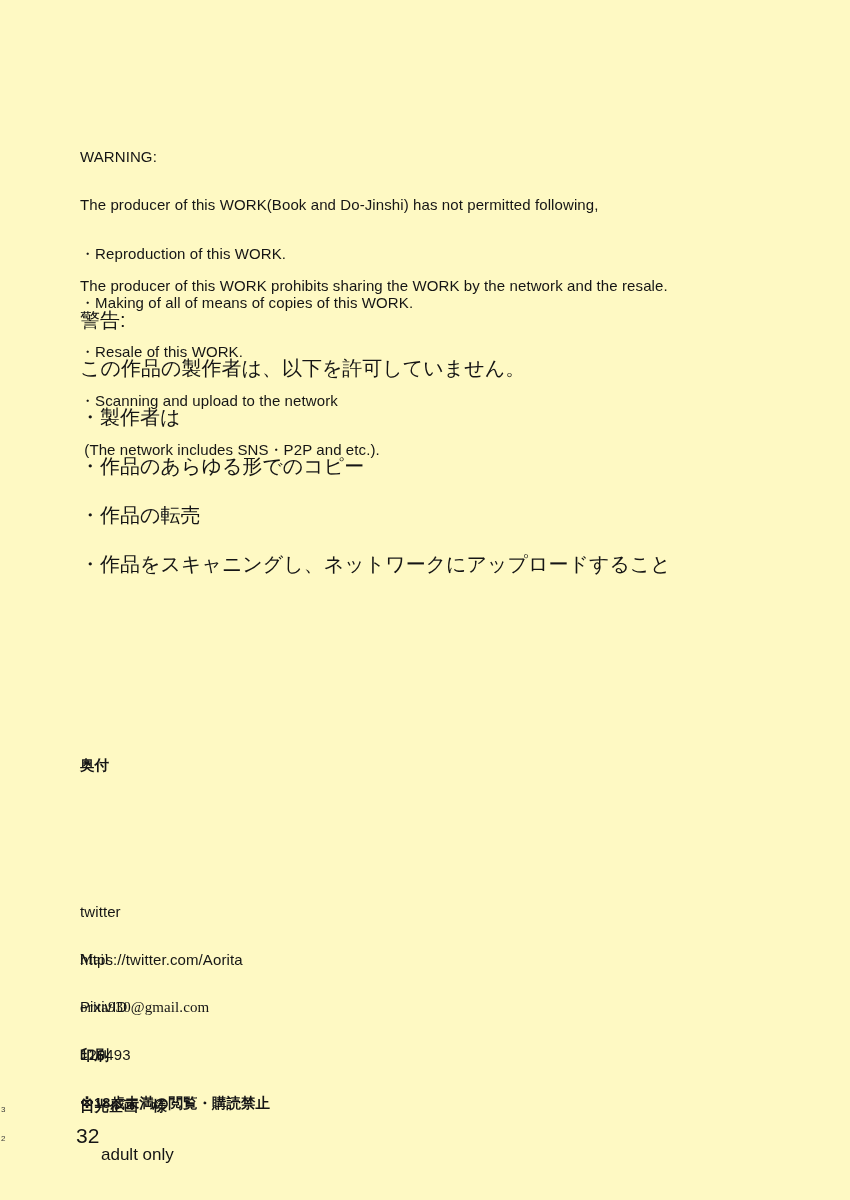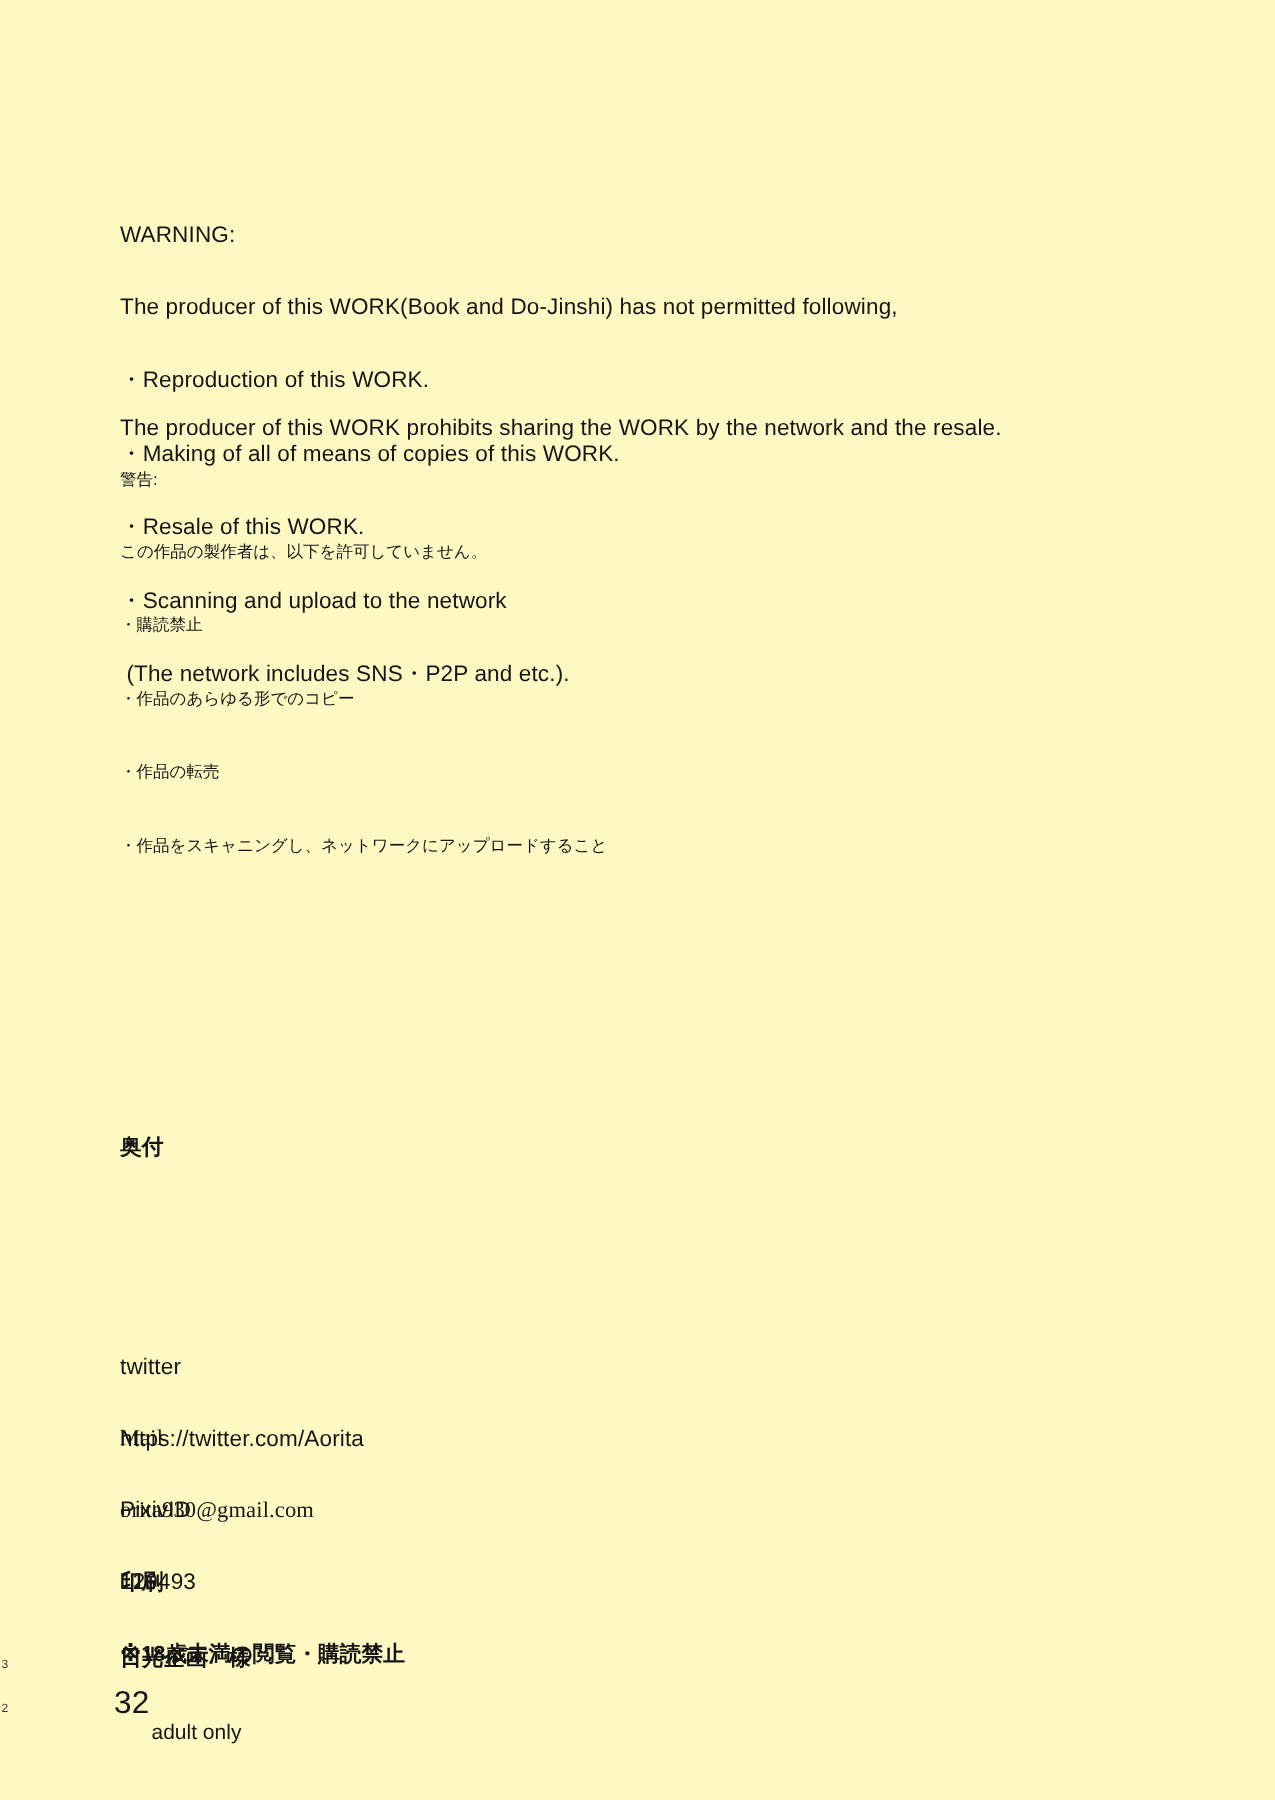--- a/index.html
+++ b/index.html
@@ -7,34 +7,34 @@
     position: relative;
     width: 850px;
     height: 1200px;
     background: #fef9c3;
     color: #151515;
     font-family: "Liberation Sans", "DejaVu Sans", sans-serif;
     overflow: hidden;
   }
   .block { position: absolute; white-space: pre-wrap; }
   .en   { font-size: 15px; line-height: 16.3px; letter-spacing: 0.1px; }
-  .jp   { font-size: 11px; line-height: 16.3px; }
+  .jp   { font-size: 20px; line-height: 16.3px; }
   .jp-b { font-size: 14.5px; line-height: 17px; font-weight: bold; }
   .line { display: block; }
   .warning-en    { left: 80px; top: 116px; }
   .producer-note { left: 80px; top: 247px; margin-top: 31px; }
   .warning-jp    { left: 80px; top: 279px; }
   .colophon-heading { left: 80px; top: 757px; }
   .colophon-lines   { left: 80px; top: 789px; }
   .twitter-block { left: 80px; top: 871px; }
   .mail-block    { left: 80px; top: 918px; font-family: Liberation Serif, serif; }
   .pixiv-block   { left: 80px; top: 966px; }
   .print-block   { left: 80px; top: 1013px; }
   .age-block     { left: 80px; top: 1061px; }
-  .age-en        { padding-left: 21px; font-weight: normal; font-size: 14px; }
+  .age-en        { padding-left: 21px; font-weight: normal; font-size: 17px; }
   .edge-marker {
     left: 1px; top: 1086px;
     font-size: 8px; line-height: 9.5px;
     color: #3a3a3a;
   }
   .page-number { left: 76px; top: 1128px; font-size: 21px; }
 </style>
 </head>
 <body>
 
@@ -48,21 +48,21 @@
     <span class="line">・Resale of this WORK.</span>
     <span class="line">・Scanning and upload to the network</span>
     <span class="line"> (The network includes SNS・P2P and etc.).</span>
   </div>
 
   <div class="block en producer-note">The producer of this WORK prohibits sharing the WORK by the network and the resale.</div>
 
   <div class="block jp warning-jp">
     <span class="line">警告:</span>
     <span class="line">この作品の製作者は、以下を許可していません。</span>
-    <span class="line">・購読禁止</span>
+    <span class="line">・製作者は</span>
     <span class="line">・作品のあらゆる形でのコピー</span>
     <span class="line">・作品の転売</span>
     <span class="line">・作品をスキャニングし、ネットワークにアップロードすること</span>
   </div>
 
   <div class="block jp-b colophon-heading">奥付</div>
 
 
   <div class="block en twitter-block">
     <span class="line">twitter</span>

